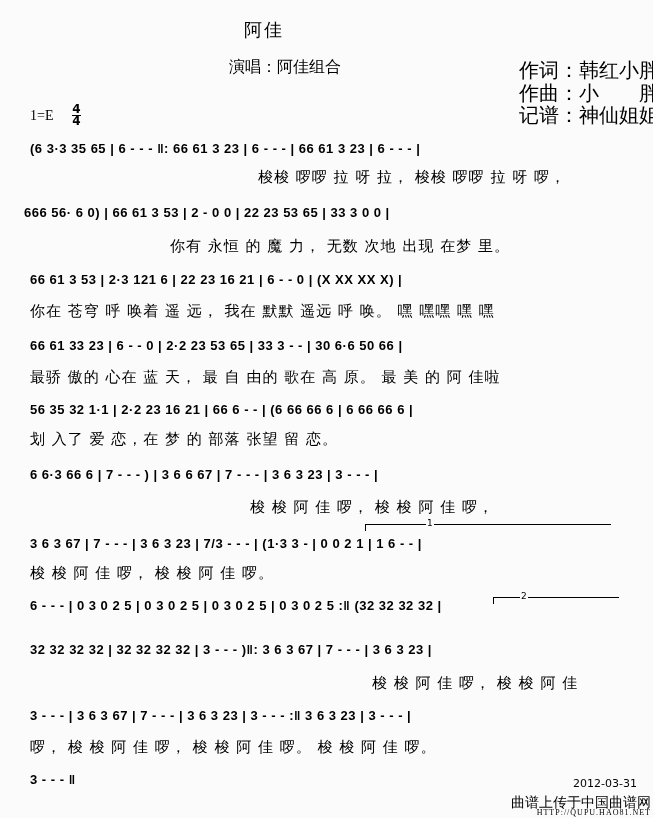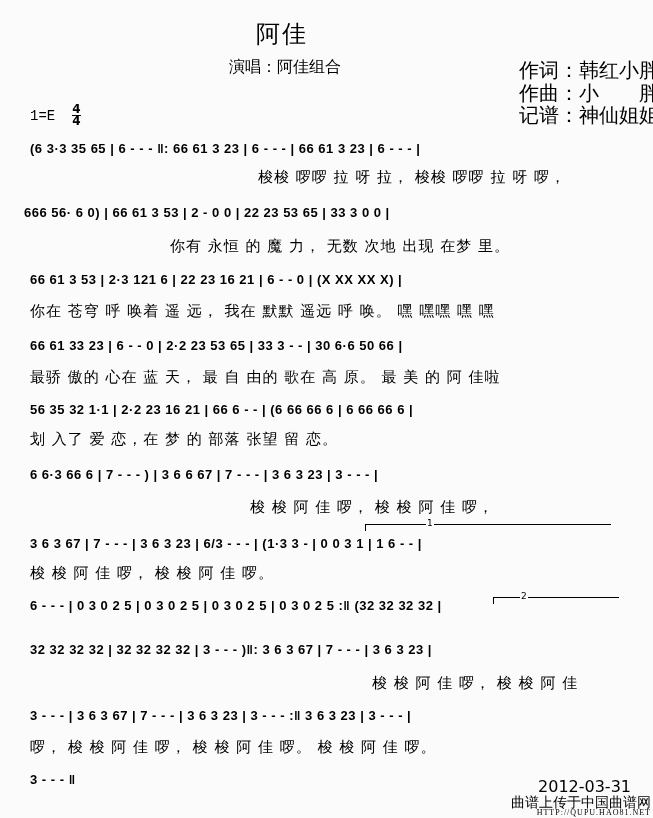--- a/index.html
+++ b/index.html
@@ -1,27 +1,27 @@
 <!DOCTYPE html>
 <html><head>
 <meta charset="utf-8">
 <style>
   html, body { margin:0; padding:0; background:#fbfbfb; }
   body { width:653px; height:818px; position:relative; overflow:hidden; font-family:"DejaVu Sans", sans-serif; color:#000; }
   .abs { position:absolute; white-space:nowrap; }
-  .title { left:256px; top:18px; font-size:24px; letter-spacing:2px; }
+  .title { left:244px; top:18px; font-size:18px; letter-spacing:2px; }
   .singer { left:229px; top:57px; font-size:16px;text-align:center; }
   .credit { left:489px; font-size:20px;margin-left:30px; }
-  .key { left:30px; top:108px; font-size:14px; font-family:Liberation Mono, monospace; }
+  .key { left:30px; top:108px; font-size:14px; font-family:Liberation Serif, serif; }
   .ts { left:72px; top:104px; font-size:12px; line-height:11px; text-align:center; font-weight:bold; }
   .ts span { display:block; }
   .ts .bar { border-top:1px solid #000; width:9px; margin:0 auto; }
   .notes { font-family:"Liberation Sans", sans-serif; font-weight:bold; font-size:13px; letter-spacing:0.5px; }
   .lyr { font-size:15px; letter-spacing:1px; }
-  .foot-date { right:22px; top:777px; font-size:16px; }
+  .foot-date { right:16px; top:777px; font-size:11px; }
   .foot-site { right:2px; top:794px; font-size:14px; }
   .foot-url { right:2px; top:808px; font-size:8px; letter-spacing:1px; font-family:Liberation Serif, serif; }
   .volta { border-top:1px solid #000; border-left:1px solid #000; height:6px; font-size:9px; }
   .volta span { position:absolute; top:-7px; background:#fbfbfb; padding:0 1px; }
 </style>
 </head>
 <body>
 
 <div class="abs title">阿佳</div>
 <div class="abs singer">演唱：阿佳组合</div>
@@ -49,21 +49,21 @@
 
 <div class="abs notes" style="left:30px;top:402px">56 35 32 1·1 | 2·2 23 16 21 | 66 6 - - | (6 66 66 6 | 6  66  66  6 |</div>
 <div class="abs lyr" style="left:30px;top:430px">划  入了 爱   恋，在  梦  的 部落 张望 留      恋。</div>
 
 <div class="abs notes" style="left:30px;top:467px">6  6·3  66  6 | 7 - - - ) | 3  6  6  67 | 7 - - - | 3  6  3  23 | 3 - - - |</div>
 <div class="abs lyr" style="left:250px;top:498px">梭   梭   阿   佳     啰，        梭   梭   阿   佳     啰，</div>
 
 <div class="abs volta" style="left:365px;top:524px;width:245px">
     <span style="left:60px">1</span>
   </div>
-<div class="abs notes" style="left:30px;top:536px">3 6 3 67 | 7 - - - | 3 6 3 23 | 6/3 - - - | (1·3 3 - | 0 0 3 1 | 1 6 - - |</div>
+<div class="abs notes" style="left:30px;top:536px">3 6 3 67 | 7 - - - | 3 6 3 23 | 7/3 - - - | (1·3 3 - | 0 0 2 1 | 1 6 - - |</div>
 <div class="abs lyr" style="left:30px;top:564px">梭 梭 阿 佳    啰，        梭 梭 阿 佳    啰。</div>
 
 <div class="abs volta" style="left:493px;top:597px;width:125px">
     <span style="left:26px">2</span>
   </div>
 <div class="abs notes" style="left:30px;top:598px">6 - - - | 0 3 0 2 5 | 0 3 0 2 5 | 0 3 0 2 5 | 0 3 0 2 5 :‖ (32 32 32 32 |</div>
 
 <div class="abs notes" style="left:30px;top:642px">32 32 32 32 | 32 32 32 32 | 3 - - - )‖: 3 6 3 67 | 7 - - - | 3 6 3 23 |</div>
 <div class="abs lyr" style="left:372px;top:674px">梭 梭 阿 佳    啰，        梭 梭 阿 佳</div>
 

